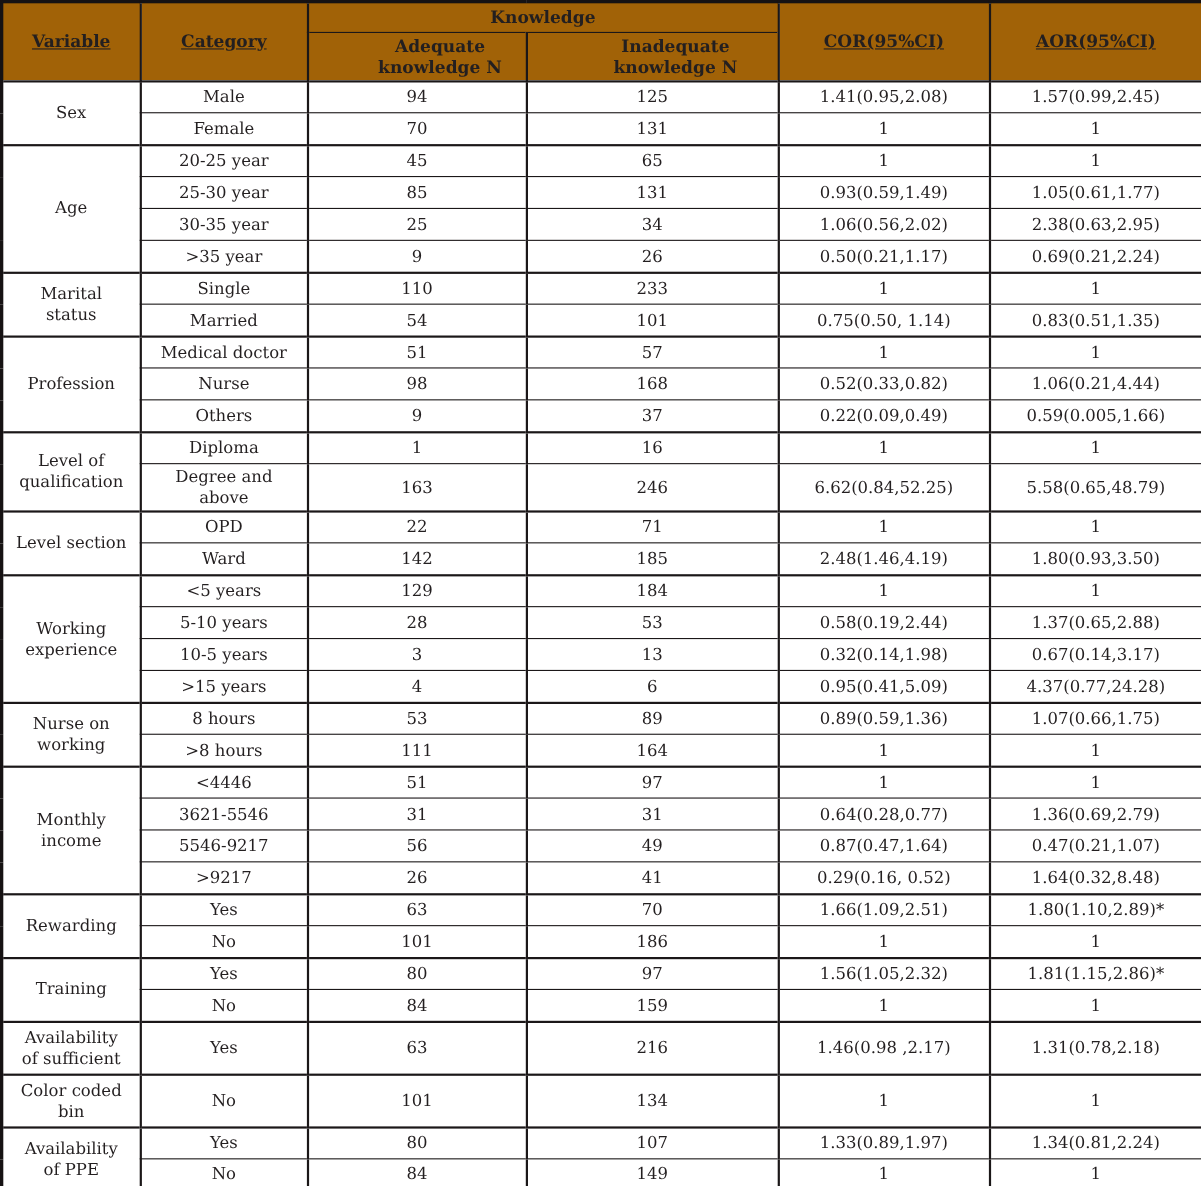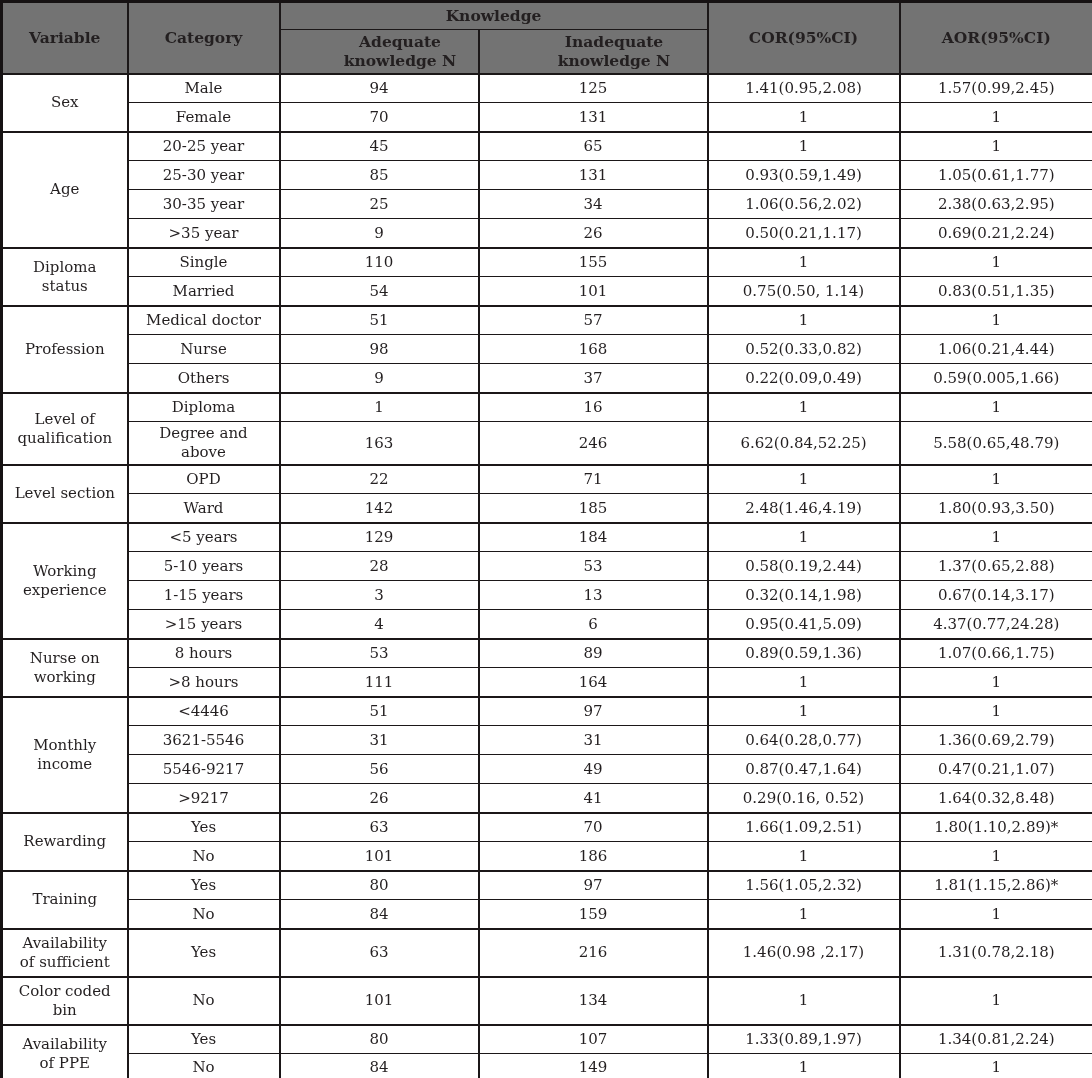--- a/index.html
+++ b/index.html
@@ -27,29 +27,29 @@
     border-left-width: 2px;
     border-right-width: 2px;
     text-align: center;
     vertical-align: middle;
     padding: 2px 6px;
     font-size: 15px;
     line-height: 1.25;
     overflow: hidden;
   }
   thead th {
-    background: #737373;
+    background: #a16207;
     font-weight: bold;
     font-size: 15.5px;
     border-bottom-width: 1.5px;
   }
   thead tr.h-top th { height: 28px; }
   thead tr.h-sub th { height: 31px; padding-left: 48px; }
   thead tr.h-sub th { border-bottom-width: 2.5px; }
-  th[rowspan="2"] { border-bottom-width: 2.5px; }
+  th[rowspan="2"] { border-bottom-width: 2.5px; text-decoration: underline; }
   tbody td { height: 29px; background: #ffffff; }
   tbody tr.group-start td { border-top-width: 2.5px; }
   tbody tr.tall-row td { height: 48px; }
   td.variable-cell { padding: 2px 10px; }
 </style>
 </head>
 <body>
 
 <table>
   <colgroup>
@@ -112,24 +112,24 @@
         <td>2.38(0.63,2.95)</td>
       </tr>
       <tr>
         <td>&gt;35 year</td>
         <td>9</td>
         <td>26</td>
         <td>0.50(0.21,1.17)</td>
         <td>0.69(0.21,2.24)</td>
       </tr>
       <tr class="group-start">
-        <td class="variable-cell" rowspan="2">Diploma status</td>
+        <td class="variable-cell" rowspan="2">Marital status</td>
         <td>Single</td>
         <td>110</td>
-        <td>155</td>
+        <td>233</td>
         <td>1</td>
         <td>1</td>
       </tr>
       <tr>
         <td>Married</td>
         <td>54</td>
         <td>101</td>
         <td>0.75(0.50, 1.14)</td>
         <td>0.83(0.51,1.35)</td>
       </tr>
@@ -194,21 +194,21 @@
         <td>1</td>
       </tr>
       <tr>
         <td>5-10 years</td>
         <td>28</td>
         <td>53</td>
         <td>0.58(0.19,2.44)</td>
         <td>1.37(0.65,2.88)</td>
       </tr>
       <tr>
-        <td>1-15 years</td>
+        <td>10-5 years</td>
         <td>3</td>
         <td>13</td>
         <td>0.32(0.14,1.98)</td>
         <td>0.67(0.14,3.17)</td>
       </tr>
       <tr>
         <td>&gt;15 years</td>
         <td>4</td>
         <td>6</td>
         <td>0.95(0.41,5.09)</td>

